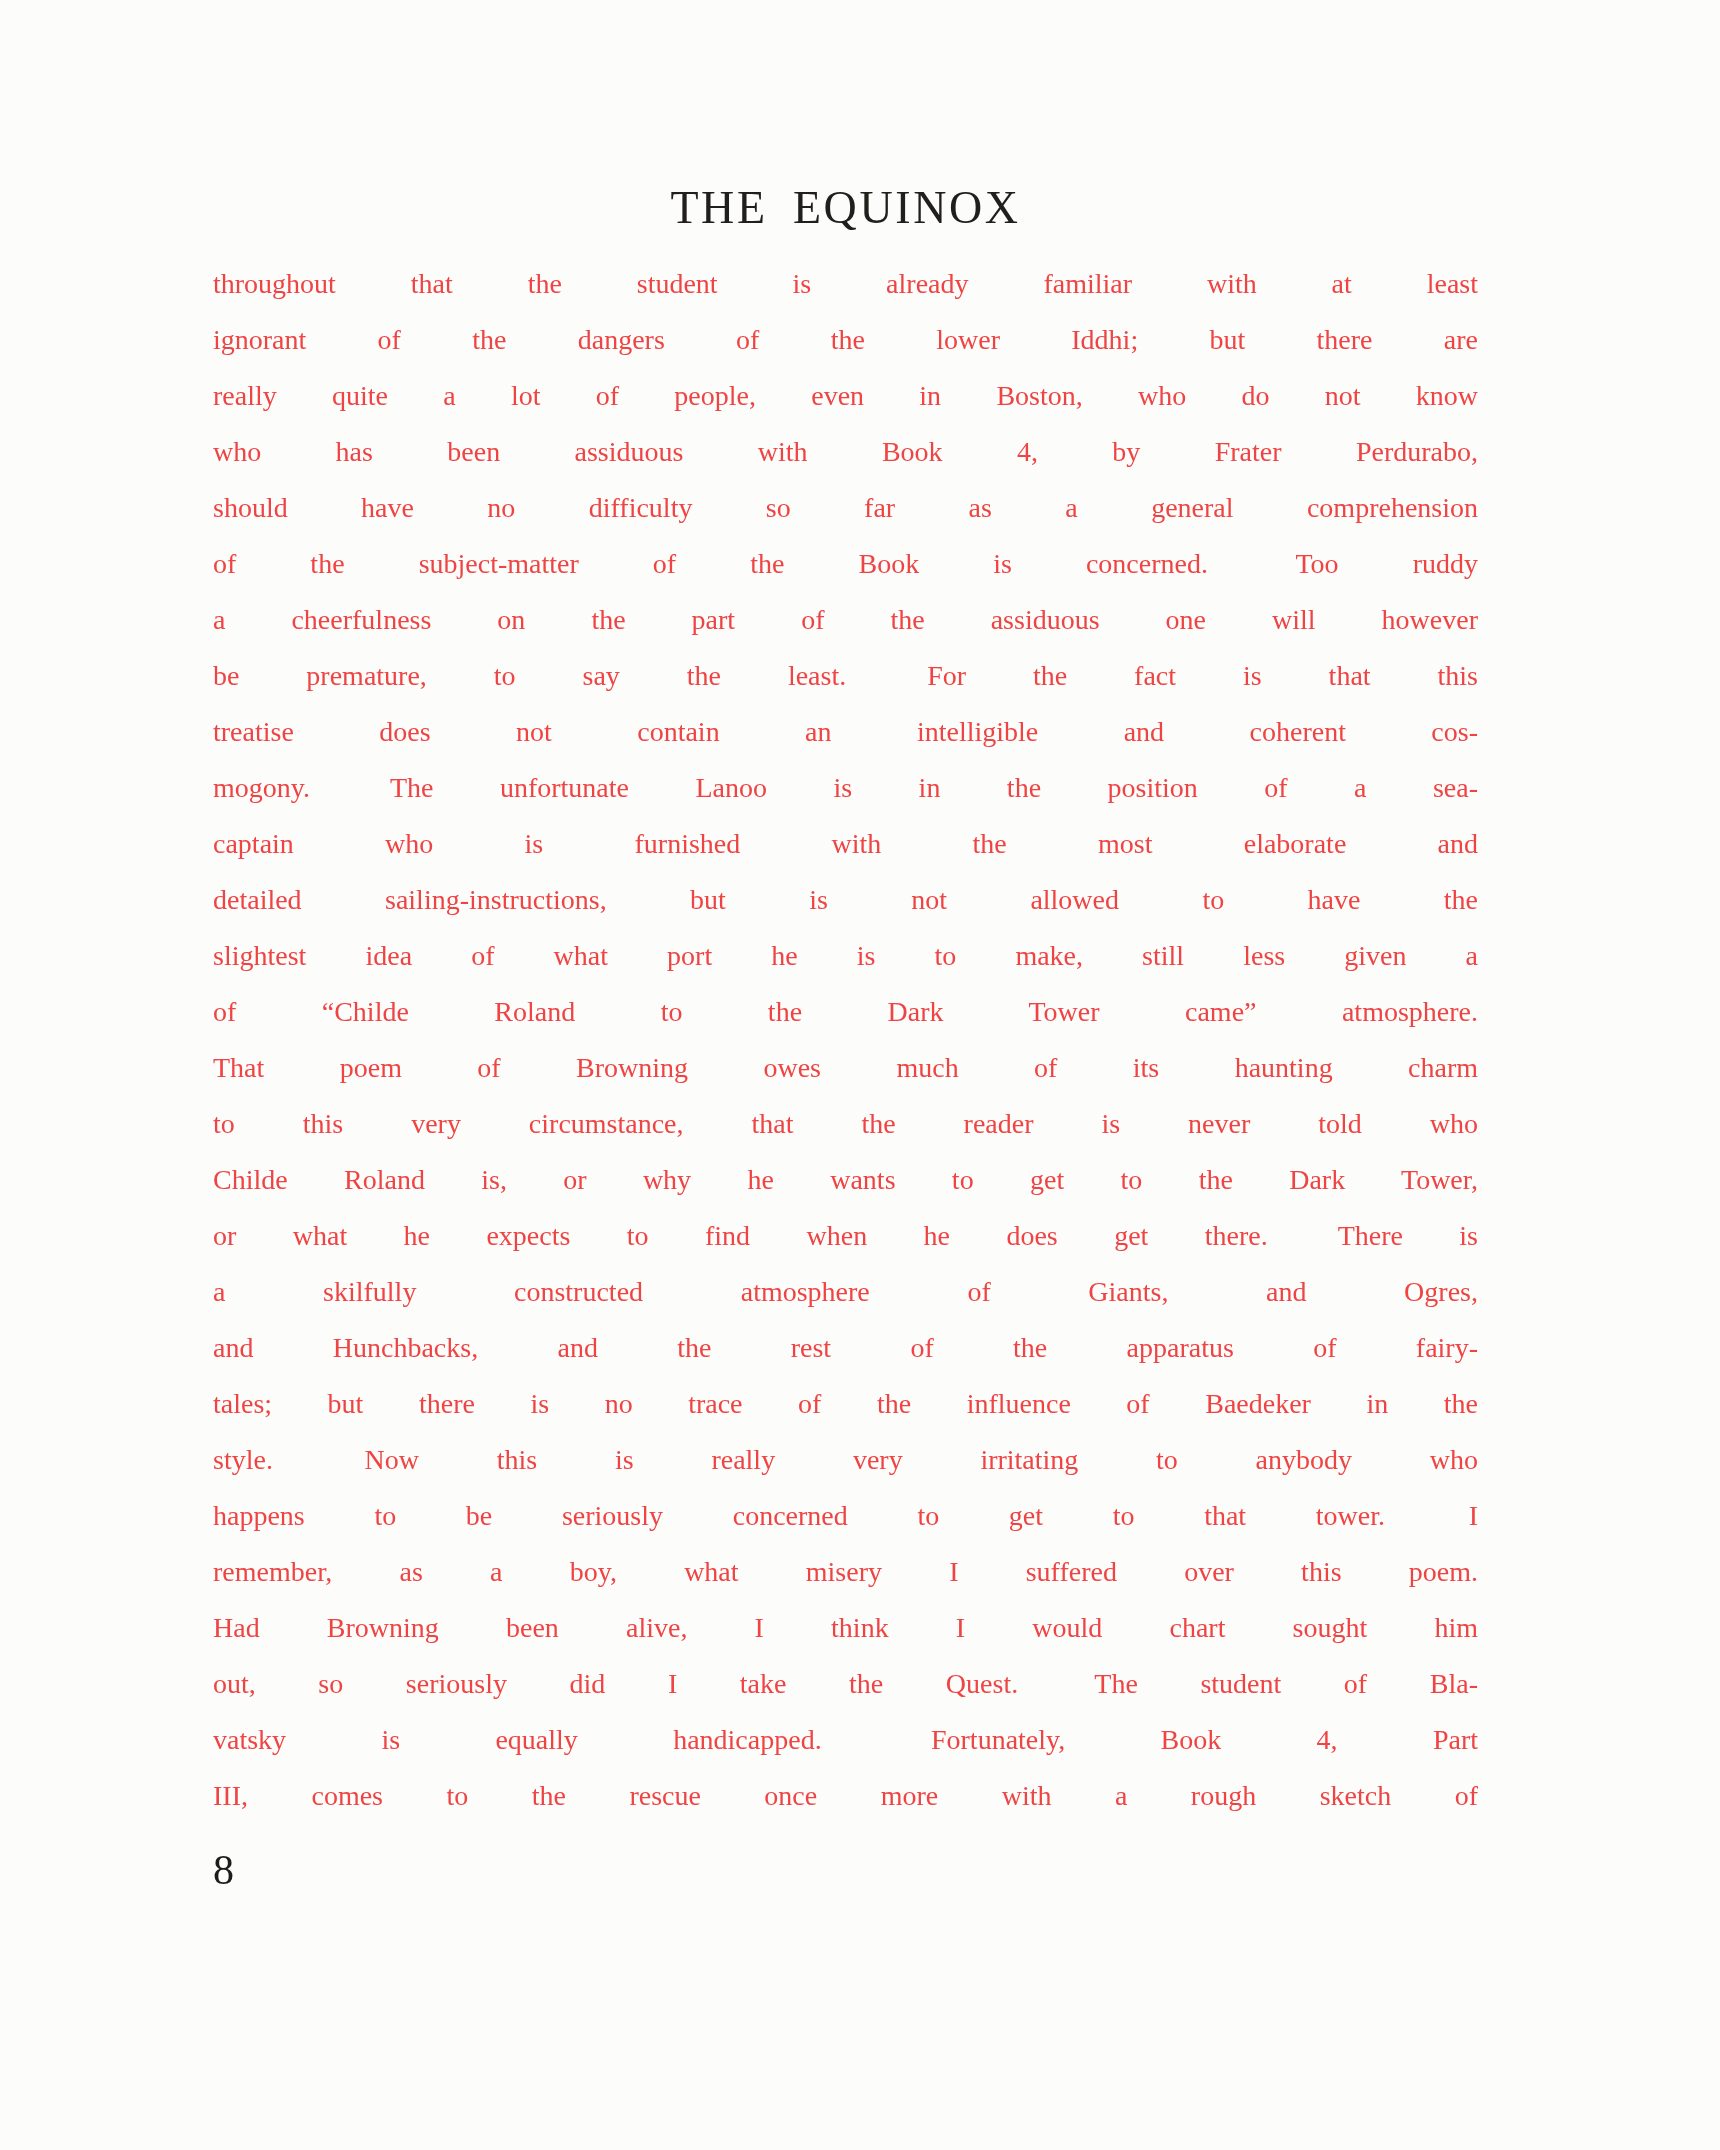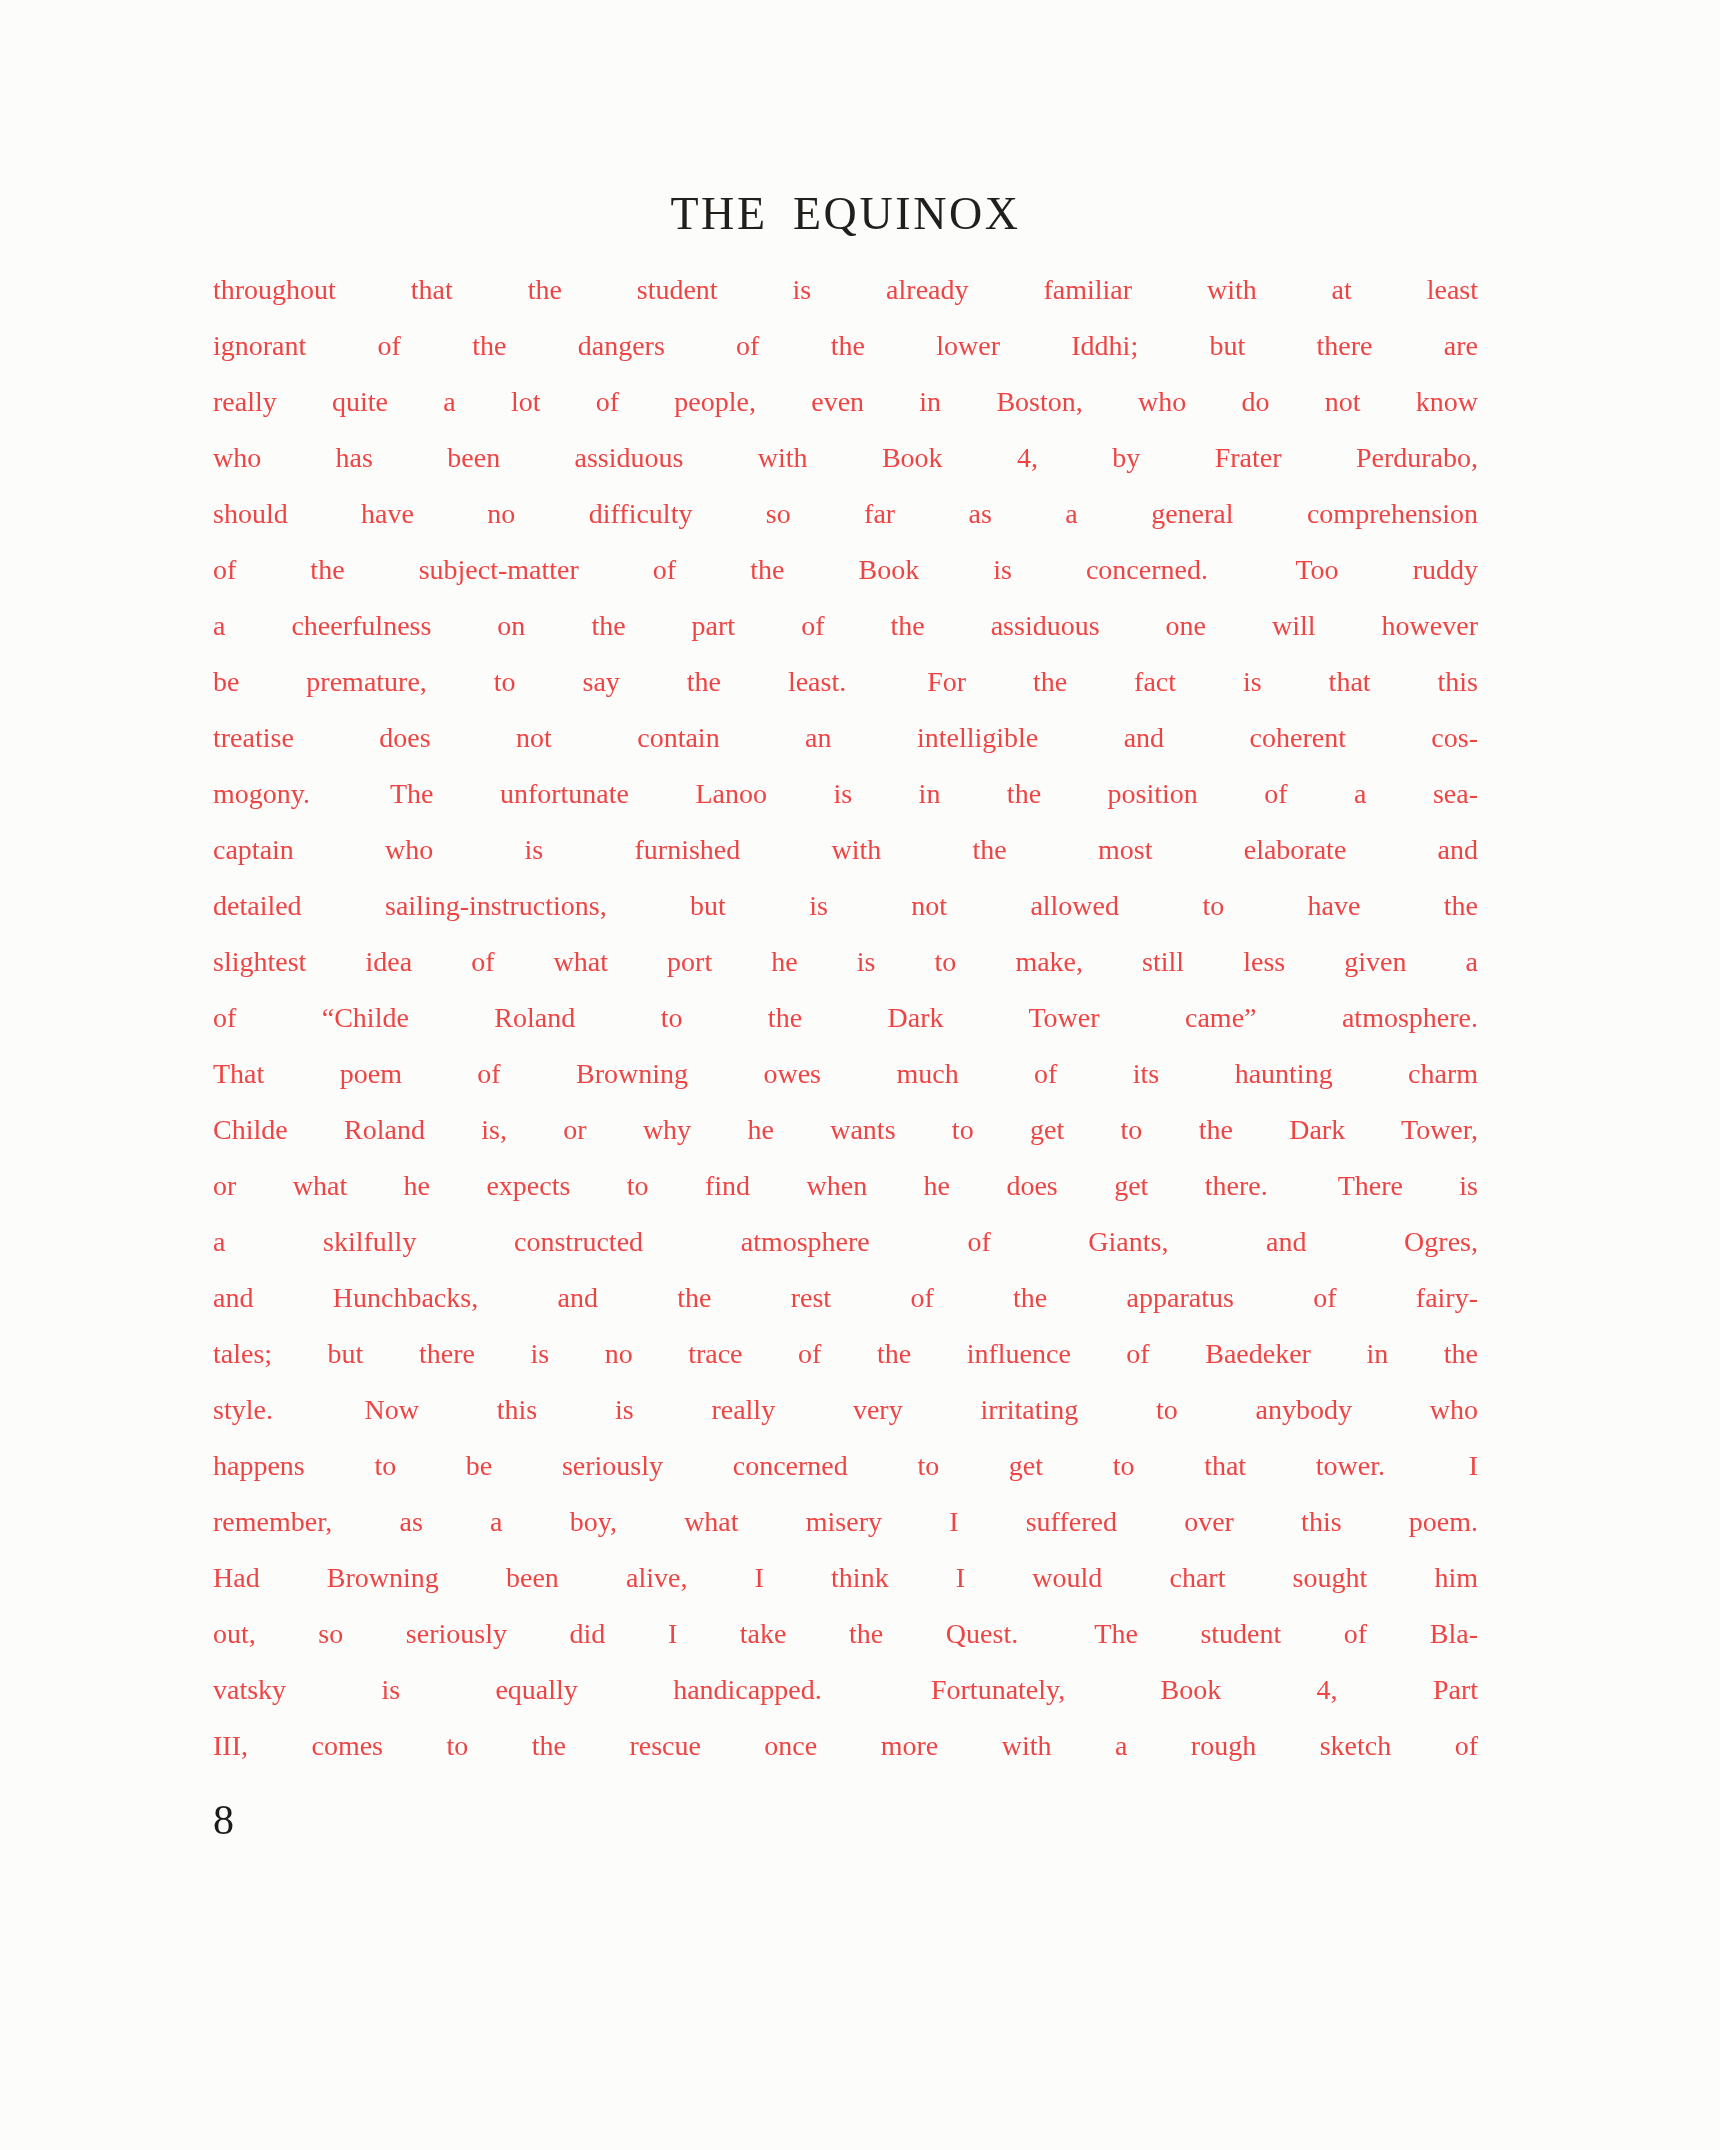--- a/index.html
+++ b/index.html
@@ -11,21 +11,21 @@
     height: 2344px;
     background: #fcfcfa;
     color: #1e1c1a;
     font-family: "Liberation Serif", "DejaVu Serif", serif;
     overflow: hidden;
     position: relative;
   }
   .page {
     position: absolute;
     left: 213px;
-    top: 187px;
+    top: 181px;
     width: 1265px;
   }
   .running-head {
     text-align: center;
     font-size: 46px;
     letter-spacing: 2.6px;
     word-spacing: 11.2px;
     margin: 0 0 22.4px 0;
     color: #211f1c;
   }
@@ -63,20 +63,21 @@
       <div class="text-line">of the subject-matter of the Book is concerned.  Too ruddy</div>
       <div class="text-line">a cheerfulness on the part of the assiduous one will however</div>
       <div class="text-line">be premature, to say the least.  For the fact is that this</div>
       <div class="text-line">treatise does not contain an intelligible and coherent cos-</div>
       <div class="text-line">mogony.  The unfortunate Lanoo is in the position of a sea-</div>
       <div class="text-line">captain who is furnished with the most elaborate and</div>
       <div class="text-line">detailed sailing-instructions, but is not allowed to have the</div>
       <div class="text-line">slightest idea of what port he is to make, still less given a</div>
       <div class="text-line">of “Childe Roland to the Dark Tower came” atmosphere.</div>
       <div class="text-line">That poem of Browning owes much of its haunting charm</div>
+      <div class="text-line">to this very circumstance, that the reader is never told who</div>
       <div class="text-line">Childe Roland is, or why he wants to get to the Dark Tower,</div>
       <div class="text-line">or what he expects to find when he does get there.  There is</div>
       <div class="text-line">a skilfully constructed atmosphere of Giants, and Ogres,</div>
       <div class="text-line">and Hunchbacks, and the rest of the apparatus of fairy-</div>
       <div class="text-line">tales; but there is no trace of the influence of Baedeker in the</div>
       <div class="text-line">style.  Now this is really very irritating to anybody who</div>
       <div class="text-line">happens to be seriously concerned to get to that tower.  I</div>
       <div class="text-line">remember, as a boy, what misery I suffered over this poem.</div>
       <div class="text-line">Had Browning been alive, I think I would chart sought him</div>
       <div class="text-line">out, so seriously did I take the Quest.  The student of Bla-</div>

